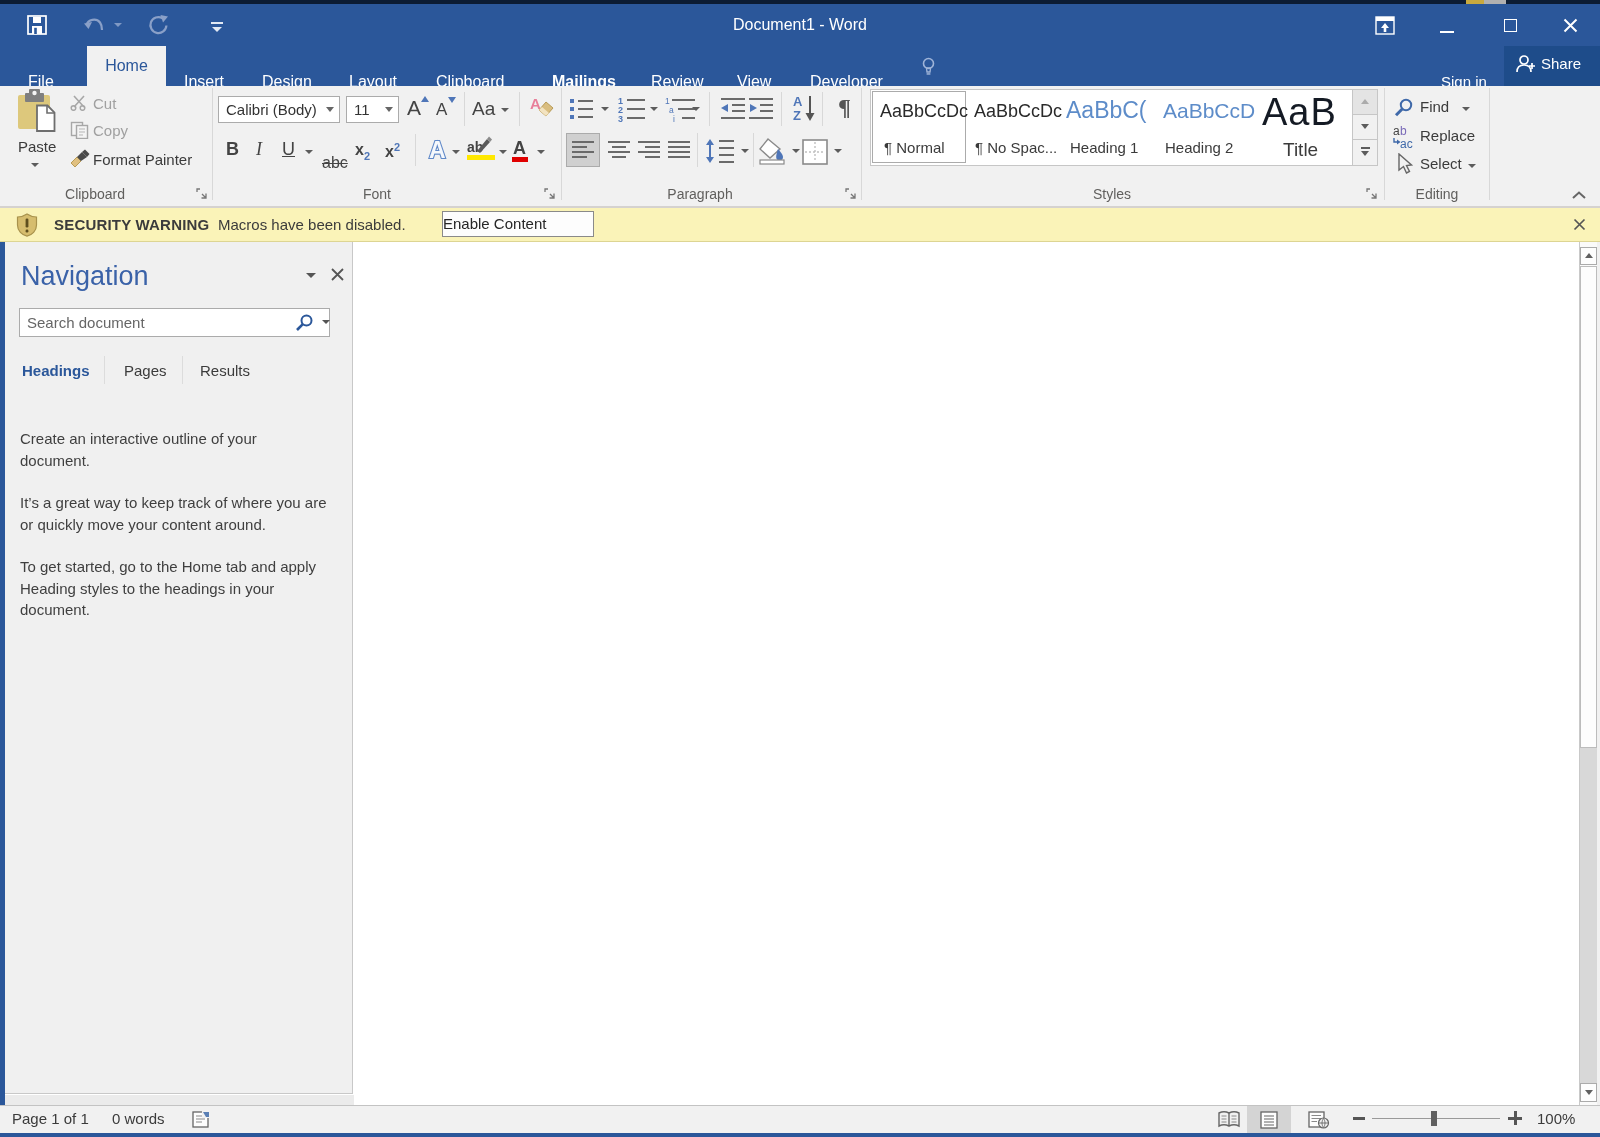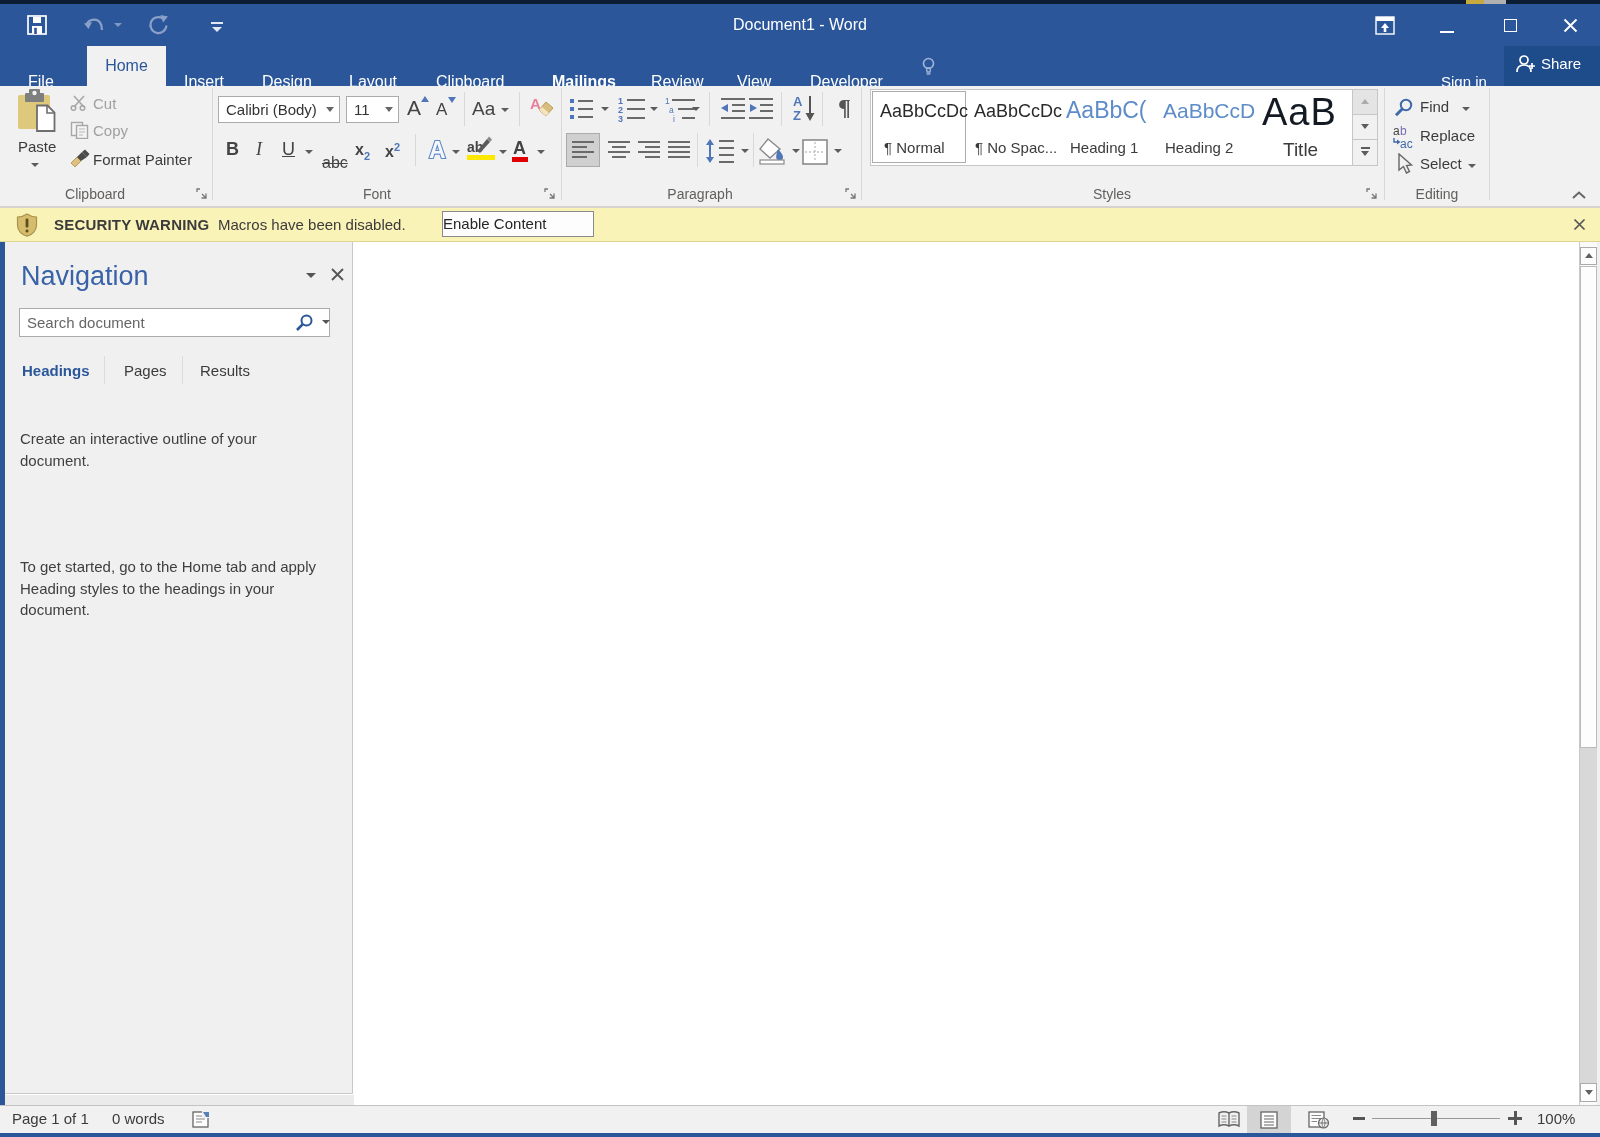--- a/index.html
+++ b/index.html
@@ -364,20 +364,21 @@
   </svg>
   <div class="abs" style="left:322px;top:78px;width:0;height:0;border-left:4px solid transparent;border-right:4px solid transparent;border-top:4.5px solid #555;"></div>
 
   <div class="abs" style="left:22px;top:120px;font-size:15px;font-weight:bold;color:#2b579a;">Headings</div>
   <div class="abs" style="left:124px;top:120px;font-size:15px;color:#3b3b3b;">Pages</div>
   <div class="abs" style="left:200px;top:120px;font-size:15px;color:#3b3b3b;">Results</div>
   <div class="abs" style="left:104px;top:114px;width:1px;height:28px;background:#dcdcdc;"></div>
   <div class="abs" style="left:182px;top:114px;width:1px;height:28px;background:#dcdcdc;"></div>
 
   <div class="abs" style="left:20px;top:186px;font-size:15px;line-height:21.5px;color:#3f3f3f;">Create an interactive outline of your<br>document.</div>
+  <div class="abs" style="left:20px;top:250px;font-size:15px;line-height:21.5px;color:#3f3f3f;">It’s a great way to keep track of where you are<br>or quickly move your content around.</div>
   <div class="abs" style="left:20px;top:314px;font-size:15px;line-height:21.5px;color:#3f3f3f;">To get started, go to the Home tab and apply<br>Heading styles to the headings in your<br>document.</div>
 
   <div class="abs" style="left:425px;top:24px;width:1089px;height:839px;background:#fff;"></div>
 
   <div class="abs" style="left:1579px;top:0;width:1px;height:863px;background:#c9c9c9;"></div>
   <div class="abs" style="left:1580px;top:0;width:17px;height:863px;background:#fafafa;"></div>
   <div class="abs" style="left:1597px;top:0;width:3px;height:863px;background:#f1f1f1;"></div>
   <div class="abs" style="left:1580px;top:5px;width:17px;height:18px;background:#fdfdfd;border:1px solid #ababab;">
     <div class="abs" style="left:3.5px;top:5px;width:0;height:0;border-left:4px solid transparent;border-right:4px solid transparent;border-bottom:5px solid #606060;"></div>
   </div>

